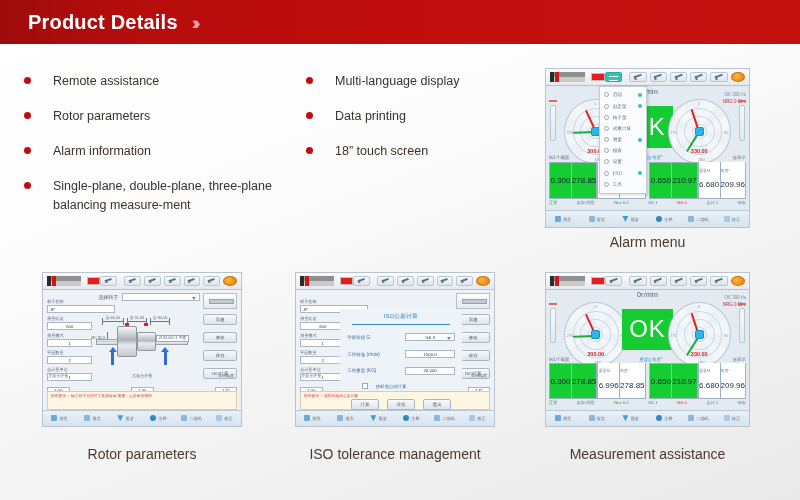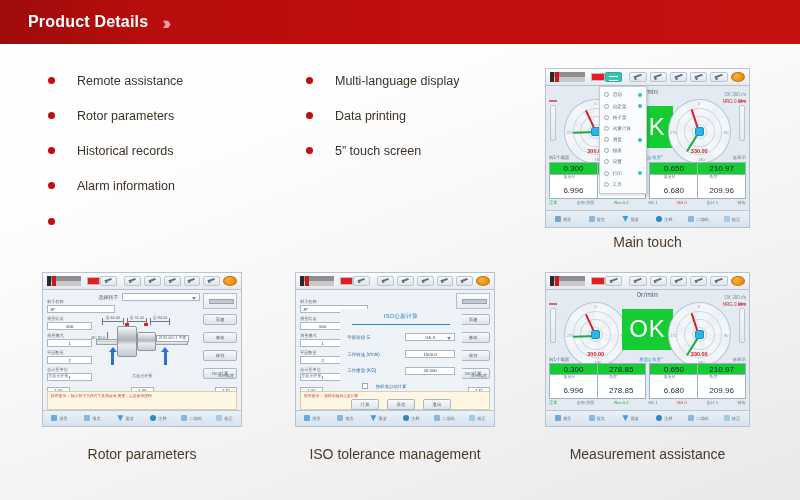--- a/index.html
+++ b/index.html
@@ -13,34 +13,34 @@
   }
 
   
   .header{
     position:absolute; left:0; top:0; width:800px; height:44px;
     background: linear-gradient(90deg,#9e0b0b 0%,#b70d0d 18%,#c00d0d 50%,#c51010 100%);
     display:flex; align-items:center;
   }
   .hdr-left{ display:flex; align-items:center; padding-left:28px; }
   .hdr-title{
-    color:#ffffff; font-size:16px; font-weight:bold; letter-spacing:.2px;
+    color:#ffffff; font-size:20px; font-weight:bold; letter-spacing:.2px;
   }
   .chev{
     margin-left:14px; color:#f0b8b8; font-size:19px; line-height:1;
     letter-spacing:-5px; font-weight:bold; opacity:.85;
   }
   .hdr-right{
     margin-left:auto; padding-right:26px;
     color:#ffffff; font-size:19px; font-weight:normal; letter-spacing:.2px;
   }
 
   
   .bullets{ position:absolute; }
-  .bullets.col1{ left:48px; top:72px; width:250px; }
+  .bullets.col1{ left:24px; top:72px; width:250px; }
   .bullets.col2{ left:306px; top:72px; width:230px; }
   .bi{ display:flex; align-items:flex-start; margin-bottom:17px; }
   .bi .dot{
     width:7px; height:7px; border-radius:50%;
     background:#c00d0d; margin-top:5px; flex:0 0 auto;
   }
   .bi .txt{
     margin-left:22px; color:#3d3228; font-size:12.5px; line-height:1.45;
   }
 
@@ -163,21 +163,21 @@
     position:absolute; left:1.5%; right:1.5%; top:49%;
     display:flex; justify-content:space-between;
     color:#66768a; font-size:4.5px;
   }
   .rowlabel .mid{ color:#3f9fd0; }
 
   .grid{
     position:absolute; left:1.5%; right:1.5%; top:54%; height:26%;
     display:flex; gap:2%;
   }
-  .half{ flex:1; display:flex; flex-direction:column; }
+  .half{ flex:1; display:flex; flex-direction:row; }
   .grow{
     display:flex; flex:1;
     border:1px solid #9fb0c0;
   }
   .grow.green{ background:#15cc33; }
   .grow.white{ background:#ffffff; border-top:none; }
   .cell{
     flex:1; display:flex; align-items:center; justify-content:center;
     border-right:1px solid #9fb0c0;
   }
@@ -393,43 +393,40 @@
   <div class="bi">
     <span class="dot"></span>
     <span class="txt">Remote assistance</span>
   </div>
   <div class="bi">
     <span class="dot"></span>
     <span class="txt">Rotor parameters</span>
   </div>
   <div class="bi">
     <span class="dot"></span>
-    <span class="txt">Historical records</span>
+    <span class="txt">Alarm information</span>
   </div>
   <div class="bi">
     <span class="dot"></span>
-    <span class="txt">Alarm information</span>
-  </div>
-  <div class="bi">
-    <span class="dot"></span>
+    <span class="txt">Single-plane, double-plane, three-plane balancing measure-ment</span>
   </div>
 </div>
 
 <div class="bullets col2">
   <div class="bi">
     <span class="dot"></span>
     <span class="txt">Multi-language display</span>
   </div>
   <div class="bi">
     <span class="dot"></span>
     <span class="txt">Data printing</span>
   </div>
   <div class="bi">
     <span class="dot"></span>
-    <span class="txt">5” touch screen</span>
+    <span class="txt">18” touch screen</span>
   </div>
 </div>
 
 <div class="shot" style="left:545px; top:68px; width:205px; height:160px;">
   <div class="shot-inner">
 
     <div class="tb">
       <div class="logo"></div>
       <div class="flag"></div>
       <div class="tbtn hl"></div>
@@ -632,21 +629,21 @@
       </div>
       <div class="mi">
         <span class="mic"></span>
         <span>工具</span>
         <span class="mtag off"></span>
       </div>
     </div>
 
   </div>
 </div>
-<div class="caption" style="left:545px; top:234px; width:205px;">Main touch</div>
+<div class="caption" style="left:545px; top:234px; width:205px;">Alarm menu</div>
 
 <div class="shot" style="left:42px; top:272px; width:200px; height:155px;">
   <div class="shot-inner">
 
     <div class="tb">
       <div class="logo"></div>
       <div class="flag"></div>
       <div class="tbtn">
           <i></i>
         </div>

